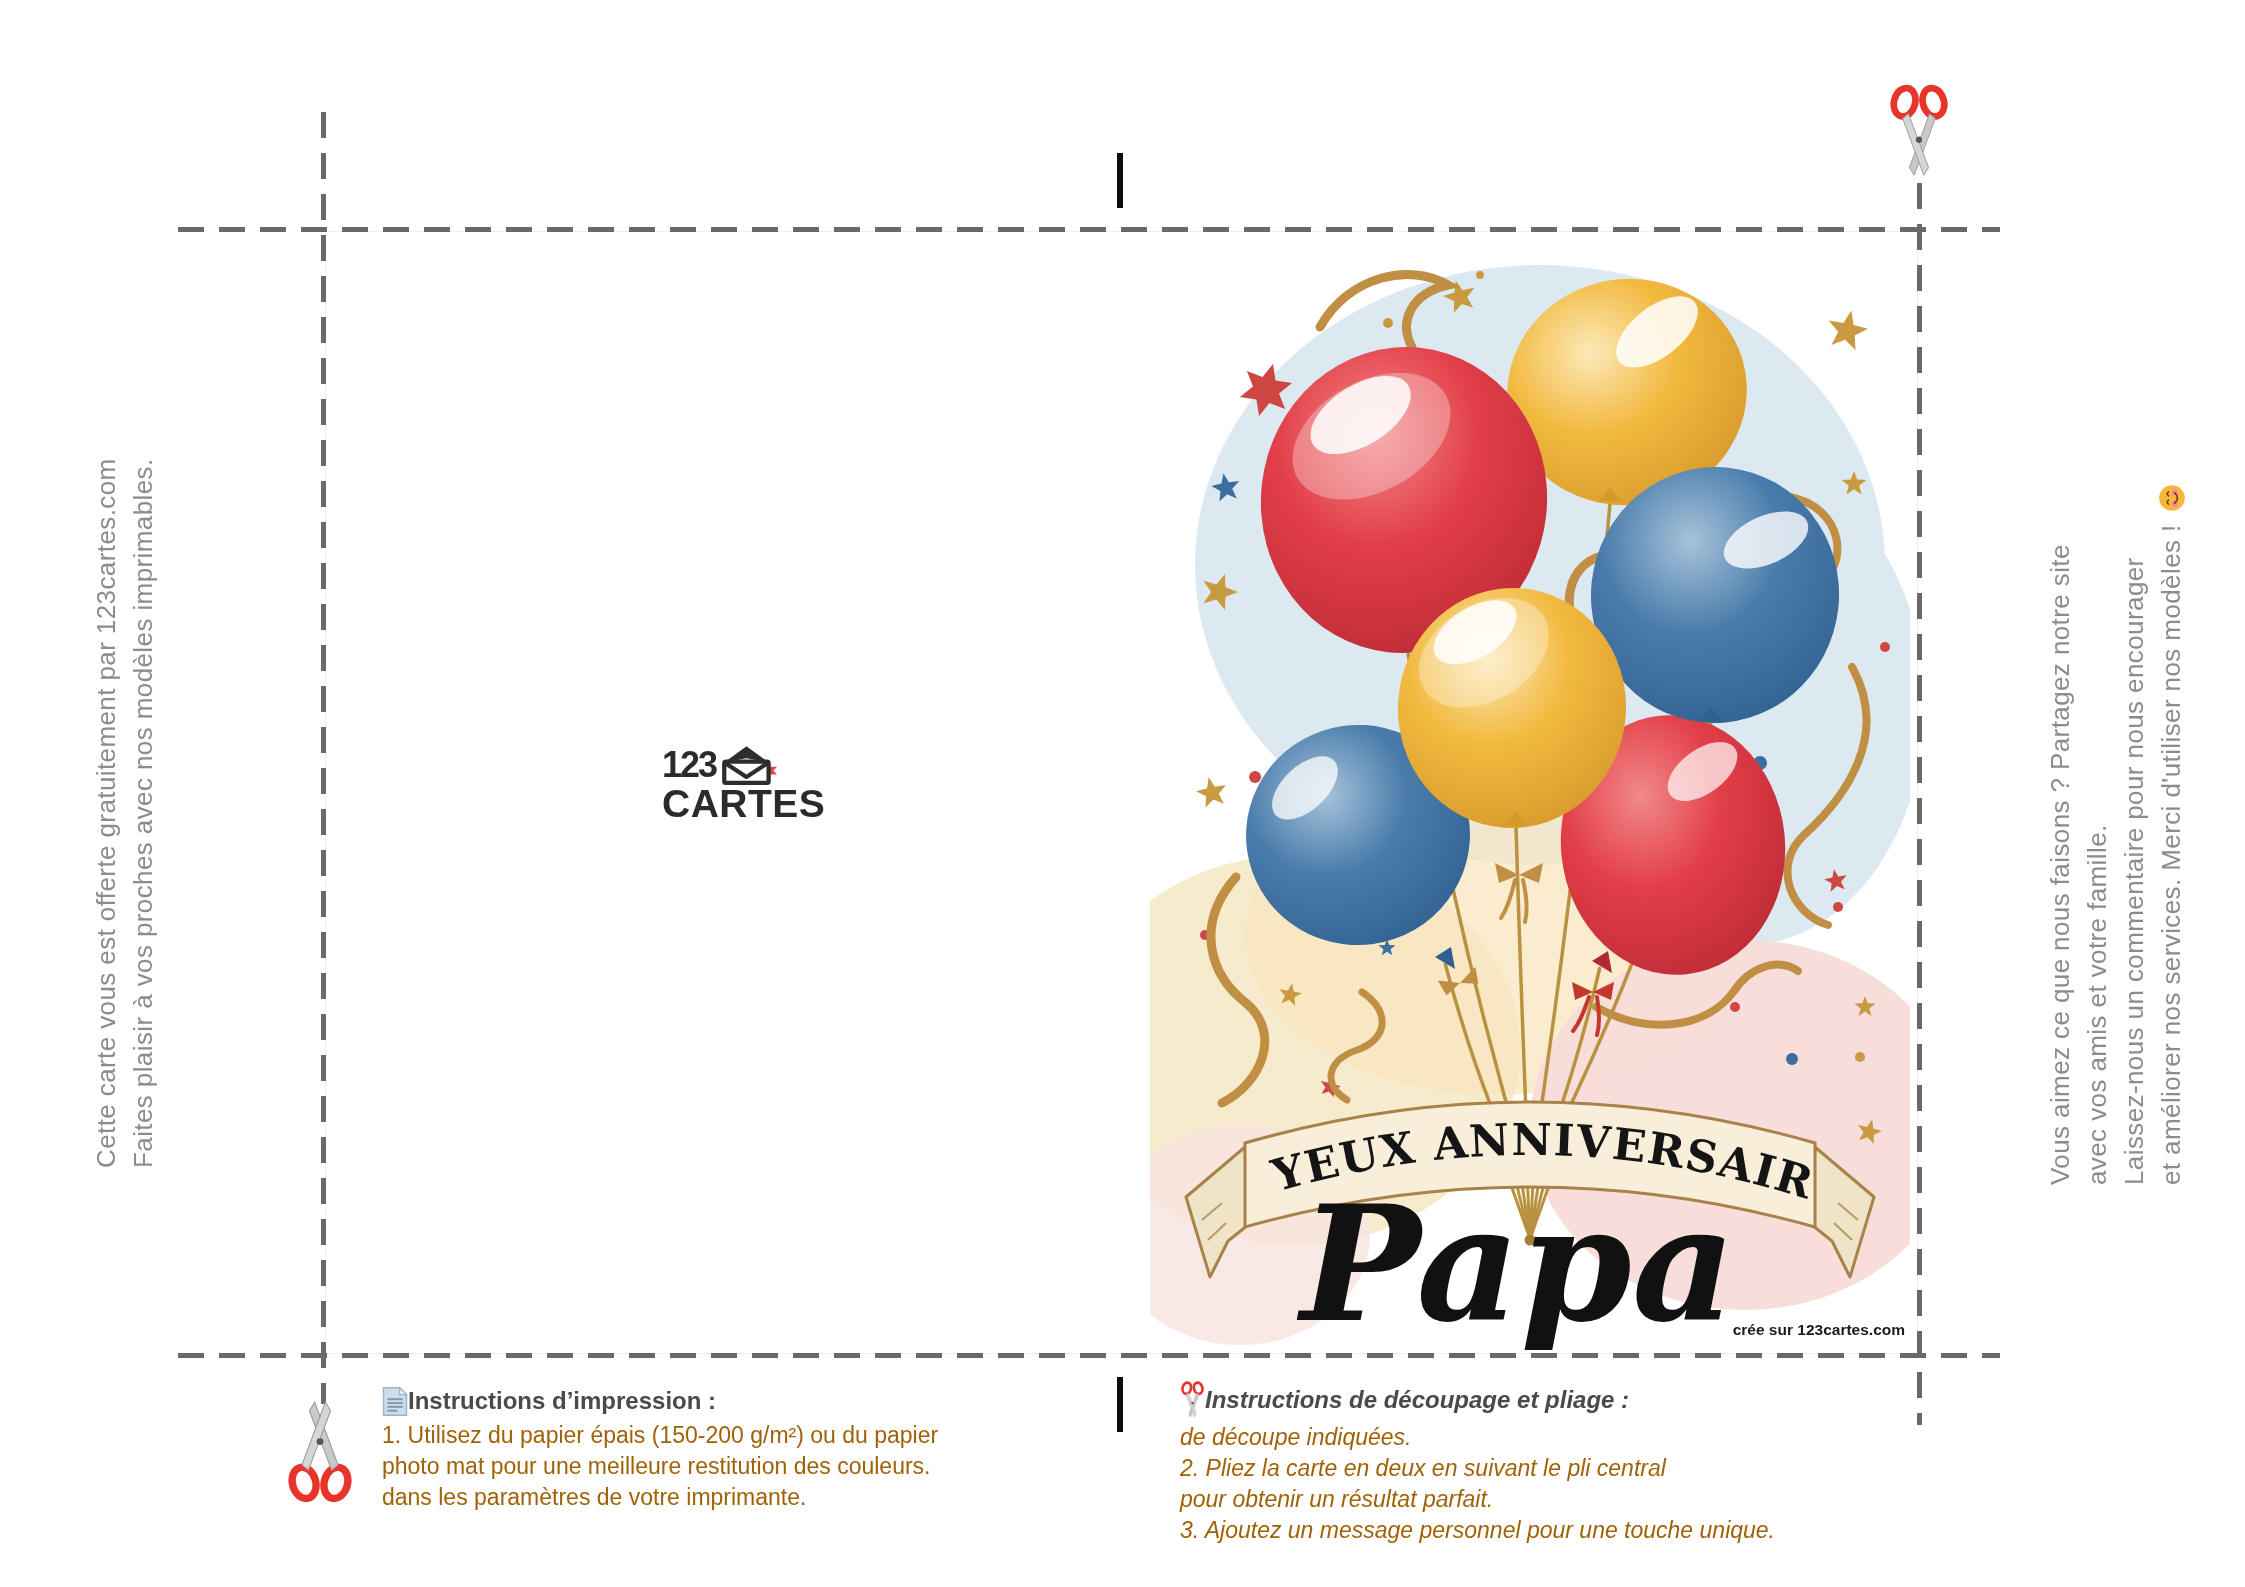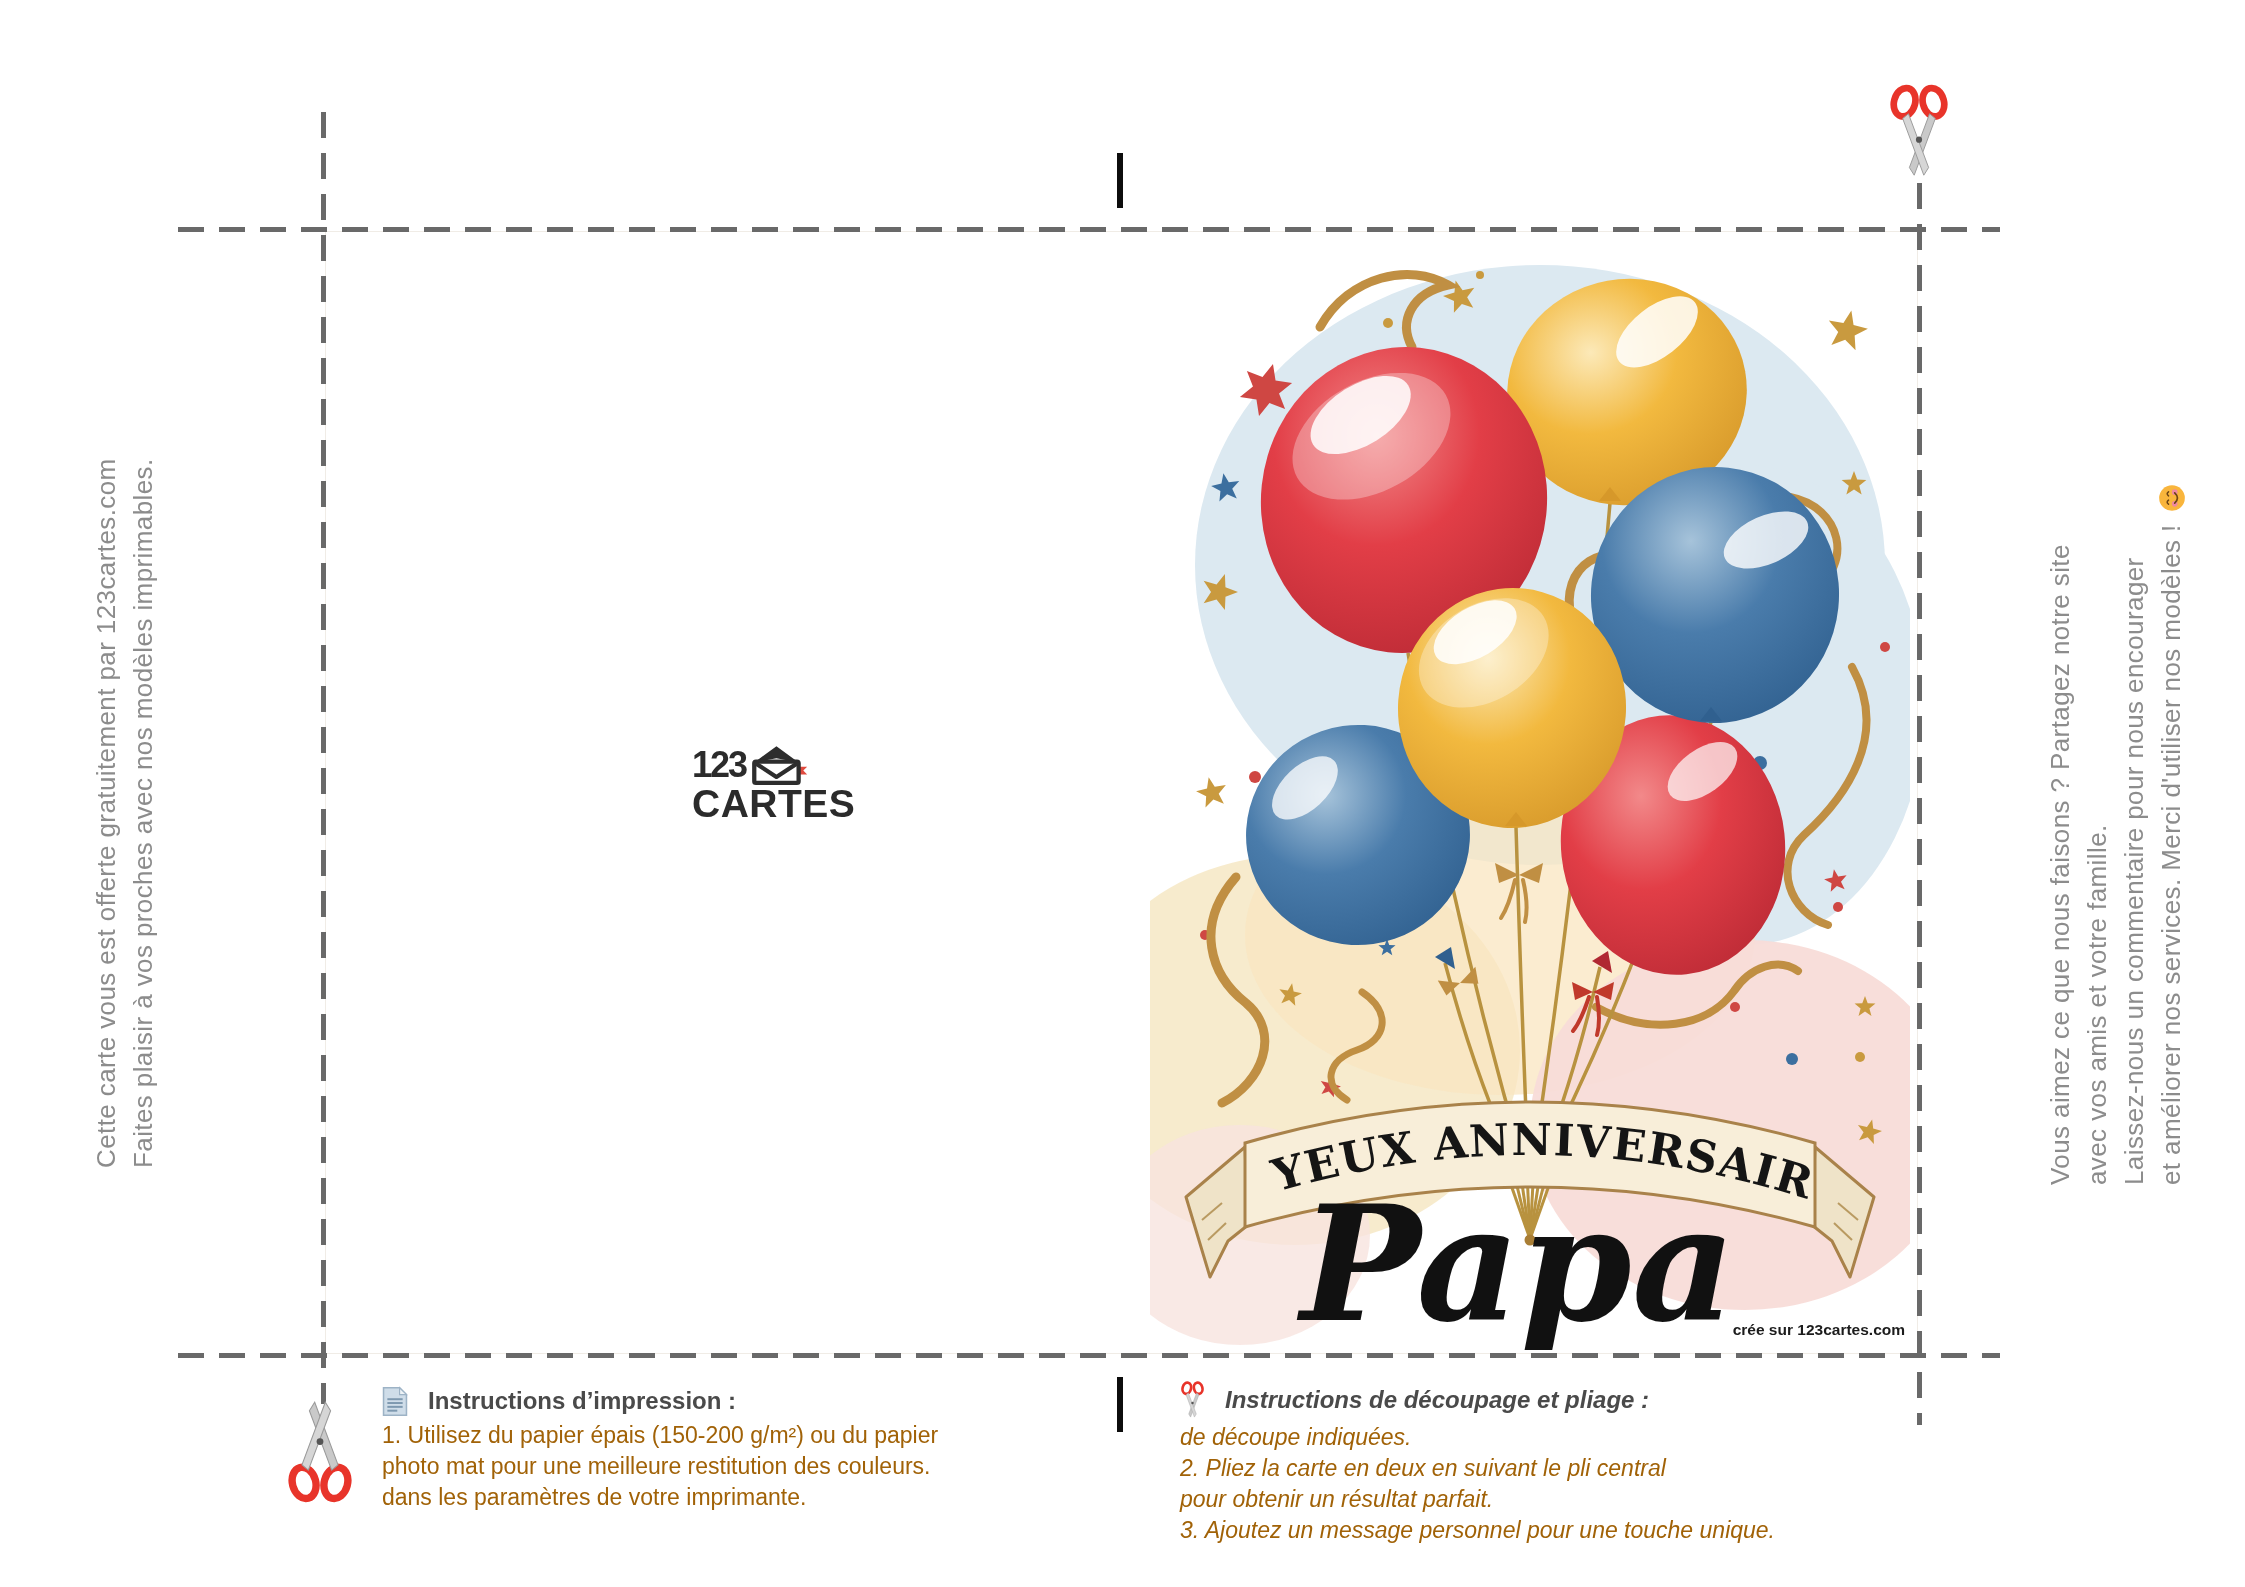--- a/index.html
+++ b/index.html
@@ -9,28 +9,28 @@
   .hcut{position:absolute;height:5px;background:repeating-linear-gradient(90deg,#696969 0 26px,transparent 26px 41px);}
   .vcut{position:absolute;width:5px;background:repeating-linear-gradient(180deg,#696969 0 26px,transparent 26px 41px);}
   .foldmark{position:absolute;width:6px;background:#0d0d0d;}
   .cardborder{position:absolute;left:325px;top:231px;width:1591px;height:1121px;border:1px solid #f0ece6;}
   
   .side-note{position:absolute;transform:rotate(-90deg);transform-origin:0 0;color:#8c8c8c;
              font-size:26px;line-height:37px;letter-spacing:.4px;white-space:nowrap;}
   .side-note .note-line{white-space:nowrap;}
   .smiley-svg{width:28px;height:28px;vertical-align:-6px;margin-left:12px;}
   
-  .logo{position:absolute;left:662px;top:742px;width:140px;color:#2b2b2b;margin-left:30px;}
+  .logo{position:absolute;left:662px;top:742px;width:140px;color:#2b2b2b;}
   .logo-row{display:flex;align-items:flex-start;gap:4px;}
   .logo-123{font-size:36px;font-weight:900;letter-spacing:-2px;line-height:46px;}
   .logo-envelope{width:58px;height:46px;}
   .logo-cartes{font-size:39px;font-weight:900;letter-spacing:.5px;line-height:30px;margin-top:1px;}
   
   .instr{position:absolute;}
-  .instr-title{display:flex;align-items:center;gap:20px;font-size:24px;font-weight:bold;
+  .instr-title{display:flex;align-items:center;gap:0;font-size:24px;font-weight:bold;
                color:#4a4a4a;line-height:32px;margin-bottom:3px;}
   .instr-line{font-size:23px;line-height:31px;color:#a16207;}
   .icon-svg{flex:0 0 auto;}
   
   .scissors-top{position:absolute;left:1890px;top:84px;width:58px;height:96px;}
   .scissors-bottom{position:absolute;left:288px;top:1397px;width:64px;height:106px;transform:scaleY(-1);}
   .illustration{position:absolute;left:1150px;top:235px;width:760px;height:1115px;}
   .defs-holder{position:absolute;width:0;height:0;overflow:hidden;}
 </style>
 </head>

